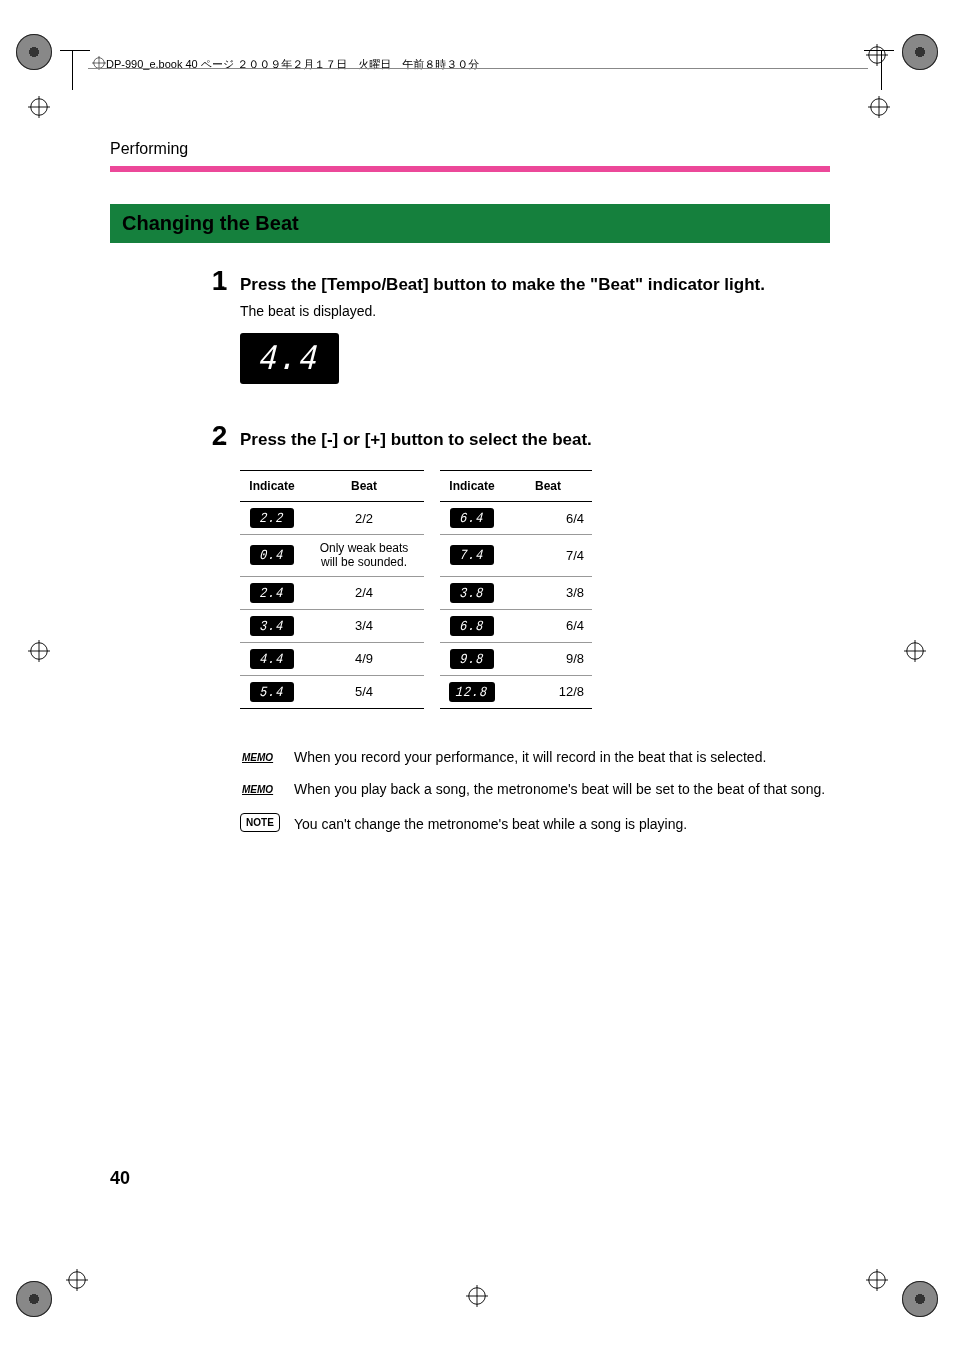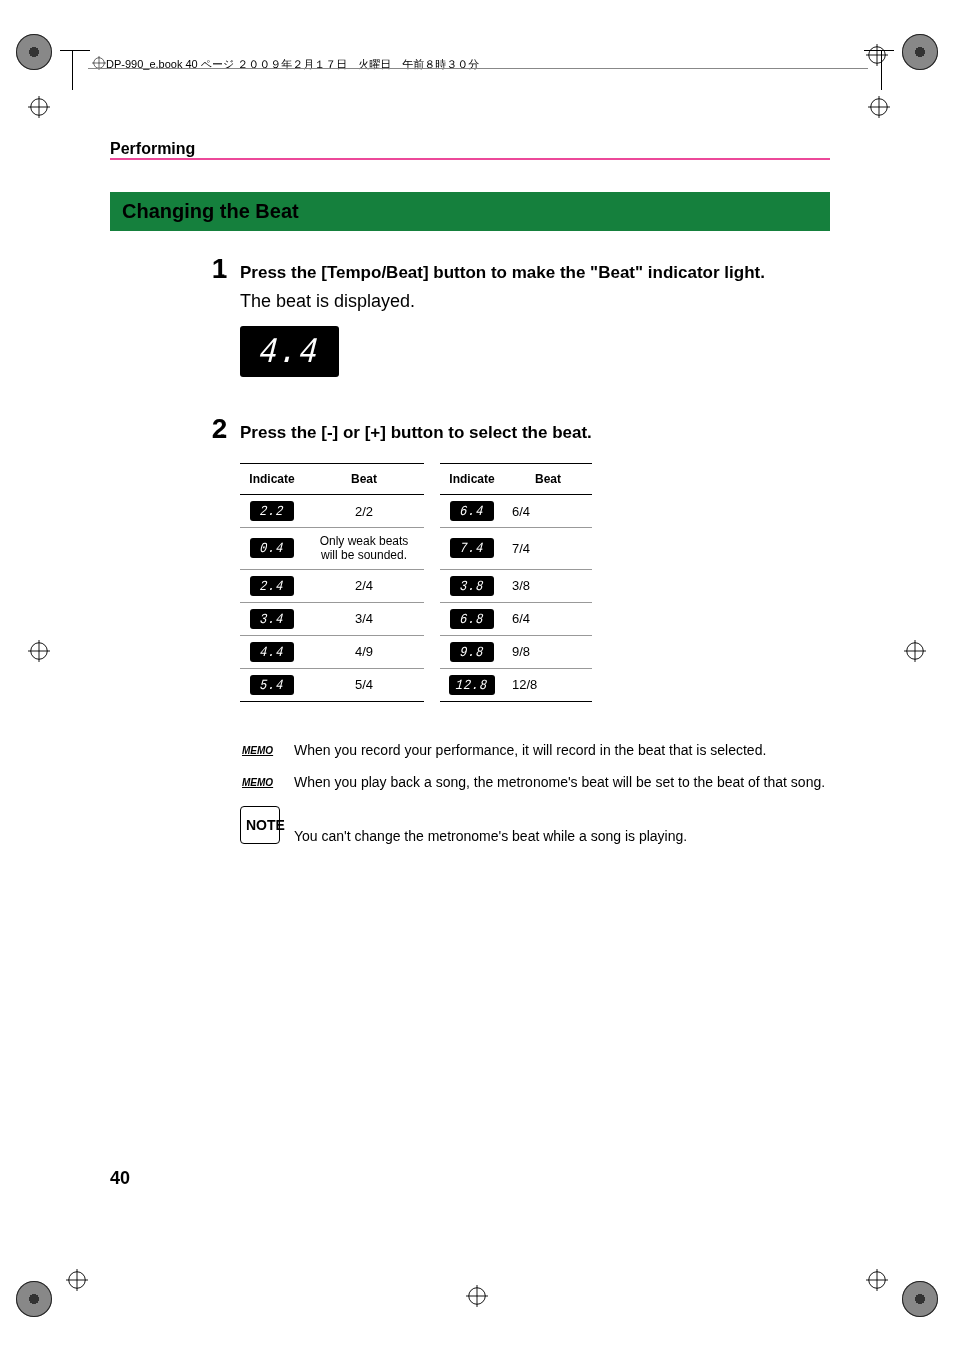--- a/index.html
+++ b/index.html
@@ -42,22 +42,23 @@
   .print-header .ph-icon svg { width: 14px; height: 14px; }
 
   .page {
     position: absolute;
     top: 140px;
     left: 110px;
     width: 720px;
   }
   .breadcrumb {
     font-size: 16px;
-    font-weight: 700;
-    border-bottom: 2px solid #ec4899;
+    font-weight: 400;
+    padding-bottom: 8px;
+    border-bottom: 6px solid #ec4899;
     margin-bottom: 32px;
   }
   .section-title {
     background: #15803d;
     font-size: 20px;
     font-weight: 600;
     padding: 8px 12px;
     margin-bottom: 22px;
   }
   .step {
@@ -76,21 +77,21 @@
     text-align: right;
   }
   .step-dot { font-size: 24px; font-weight: 700; margin-left: -8px; }
   .step-title {
     font-size: 17px;
     font-weight: 600;
     flex: 1;
   }
   .step-body {
     margin-left: 54px;
-    font-size: 18px;
+    font-size: 14px;
     font-weight: 400;
   }
   .step-sub {
     margin-top: 6px;
   }
   .lcd-display {
     display: inline-block;
     background: #000;
     color: #fff;
     padding: 4px 8px 2px 8px;
@@ -132,21 +133,21 @@
     border-bottom: 1px solid #000;
   }
   table.beat-table td {
     border-bottom: 1px solid #999;
     padding: 6px 8px;
     vertical-align: middle;
   }
   table.beat-table tr:last-child td { border-bottom: 1.5px solid #000; }
   .col-indicate { width: 64px; text-align: center; }
   .col-beat { width: 120px; text-align: center; padding-left: 10px; }
-  .col-beat2 { width: 88px; text-align: left; padding-left: 10px; }
+  .col-beat2 { width: 88px; text-align: right; padding-left: 10px; }
   .col-gap { width: 10px; border: none !important; }
 
   .lcd-small {
     background: #000;
     color: #fff;
     border-radius: 3px;
     padding: 2px 4px;
     display: inline-block;
     min-width: 44px;
     text-align: center;
@@ -176,25 +177,25 @@
   }
   .badge-memo::after{
     content:"";
     position:absolute;
     right:-6px; top:0;
     width:0;height:0;
     border-top:5px solid transparent;
     border-bottom:5px solid transparent;
   }
   .badge-note {
-    font-size: 14px;
+    font-size: 10px;
     font-weight: 700;
     border: 1.5px solid #000;
     border-radius: 4px;
-    padding: 10px 5px;
+    padding: 3px 5px;
     white-space: nowrap;
     width: 40px;
     text-align: center;
   }
   .page-num {
     position: absolute;
     left: 110px;
     top: 1168px;
     font-size: 18px;
     font-weight: 700;

